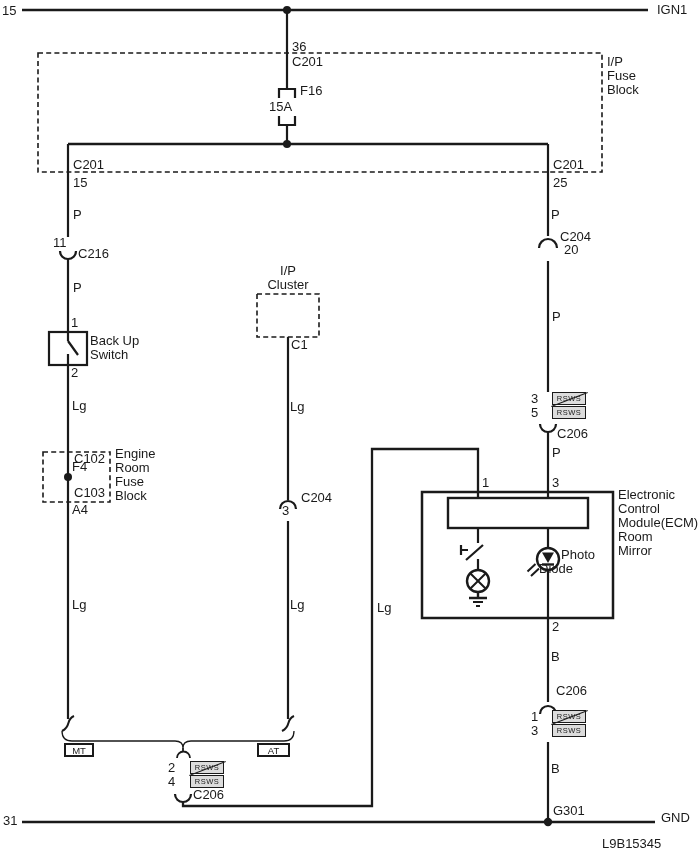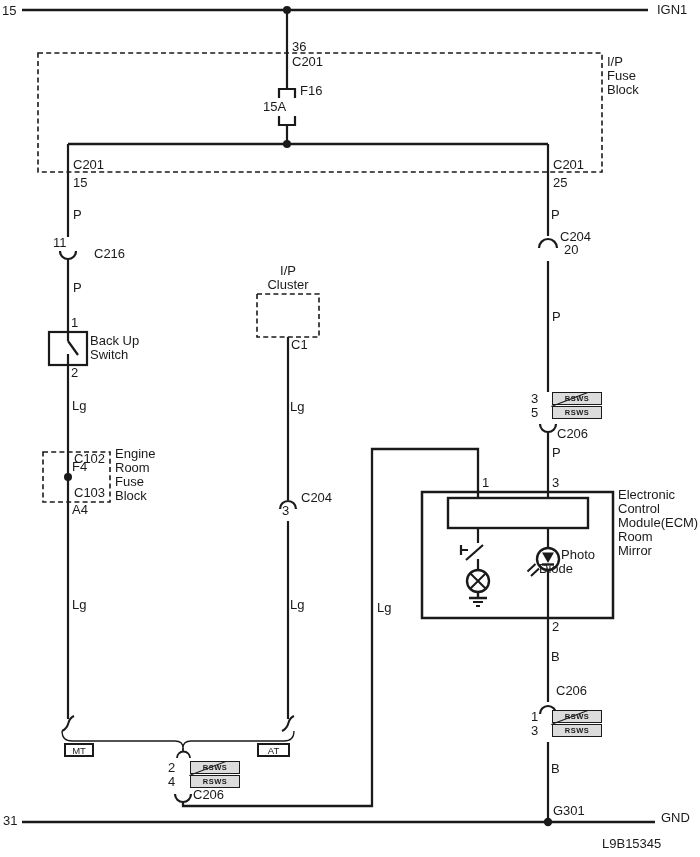--- a/index.html
+++ b/index.html
@@ -3,24 +3,24 @@
 <meta charset="utf-8">
 <style>
   :root { --ink:#1a1a1a; --badge-bg:#dcdcdc; --bg:#ffffff; }
   html,body { margin:0; padding:0; background:var(--bg); }
   #stage { position:relative; width:700px; height:857px; background:var(--bg);
            font-family:"Liberation Sans", sans-serif; color:var(--ink); overflow:hidden; }
   #wires { position:absolute; left:0; top:0; color:var(--ink); }
   .lbl { position:absolute; font-size:13px; line-height:1.05; white-space:nowrap; color:var(--ink); }
   .rt  { }
   .ctr { text-align:center; }
-  .badge { position:absolute; width:50px; height:13px; box-sizing:border-box;
+  .badge { position:absolute; width:34px; height:13px; box-sizing:border-box;
            border:1.5px solid var(--ink); background:var(--badge-bg);
            display:flex; align-items:center; justify-content:center;
-           font-size:7.5px; font-weight:bold; letter-spacing:.5px; }
+           font-size:7.5px; font-weight:normal; letter-spacing:.5px; }
   .badge.struck::after { content:""; position:absolute; left:-3px; width:39px; top:50%;
            border-top:1.7px solid var(--ink); transform:rotate(-21deg); }
   .tag { position:absolute; box-sizing:border-box; border:2px solid var(--ink);
          display:flex; align-items:center; justify-content:center; font-size:9.5px; }
 </style>
 </head>
 <body>
 
 <div id="stage">
 
@@ -98,32 +98,32 @@
   <span class="lbl" style="left:2px;top:4px">15</span>
   <span class="lbl" style="left:657px;top:3px">IGN1</span>
   <span class="lbl" style="left:3px;top:814px">31</span>
   <span class="lbl" style="left:661px;top:811px">GND</span>
   <span class="lbl" style="left:553px;top:804px">G301</span>
   <span class="lbl" style="left:602px;top:837px">L9B15345</span>
 
   <span class="lbl" style="left:292px;top:40px">36</span>
   <span class="lbl" style="left:292px;top:55px">C201</span>
   <span class="lbl" style="left:300px;top:84px">F16</span>
-  <span class="lbl" style="left:263px;top:100px">15A</span>
+  <span class="lbl" style="left:269px;top:100px">15A</span>
   <span class="lbl" style="left:607px;top:55px">I/P</span>
   <span class="lbl" style="left:607px;top:69px">Fuse</span>
   <span class="lbl" style="left:607px;top:83px">Block</span>
   <span class="lbl" style="left:73px;top:158px">C201</span>
   <span class="lbl" style="left:73px;top:176px">15</span>
   <span class="lbl" style="left:553px;top:158px">C201</span>
   <span class="lbl" style="left:553px;top:176px">25</span>
 
   <span class="lbl" style="left:73px;top:208px">P</span>
   <span class="lbl rt" style="left:53px;top:236px;width:13px">11</span>
-  <span class="lbl" style="left:94px;top:247px">C216</span>
+  <span class="lbl" style="left:78px;top:247px">C216</span>
   <span class="lbl" style="left:73px;top:281px">P</span>
   <span class="lbl" style="left:71px;top:316px">1</span>
   <span class="lbl" style="left:90px;top:334px">Back Up</span>
   <span class="lbl" style="left:90px;top:348px">Switch</span>
   <span class="lbl" style="left:71px;top:366px">2</span>
   <span class="lbl" style="left:72px;top:399px">Lg</span>
   <span class="lbl" style="left:72px;top:460px">F4</span>
   <span class="lbl" style="left:74px;top:452px">C102</span>
   <span class="lbl" style="left:74px;top:486px">C103</span>
   <span class="lbl" style="left:72px;top:503px">A4</span>

